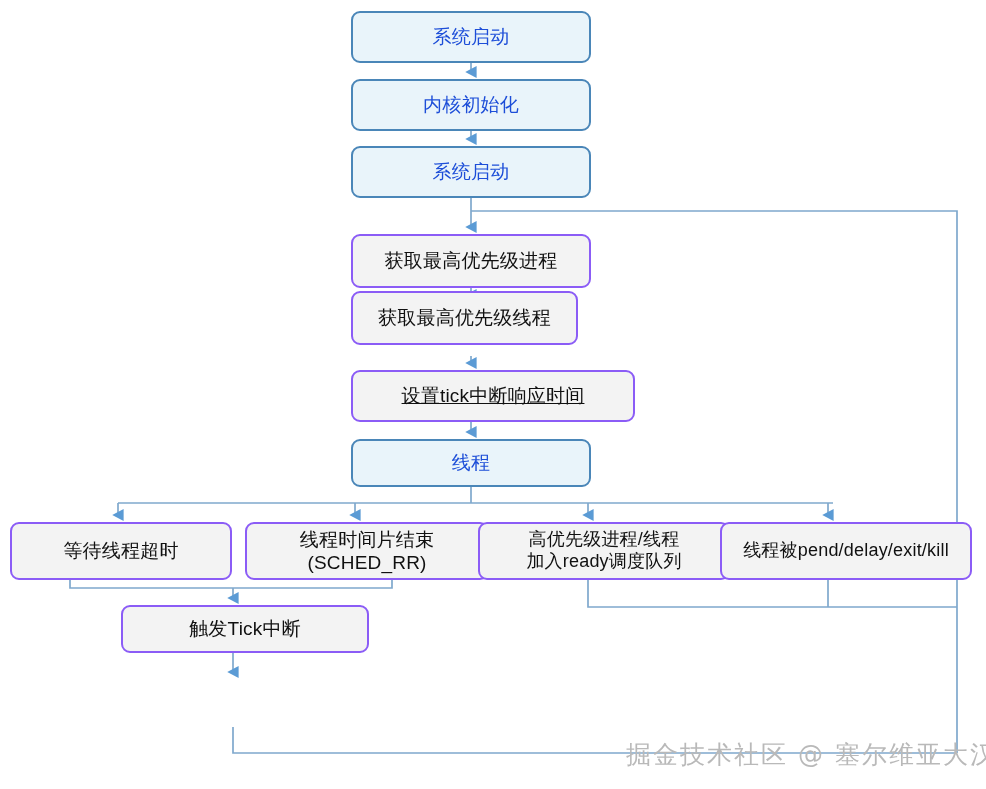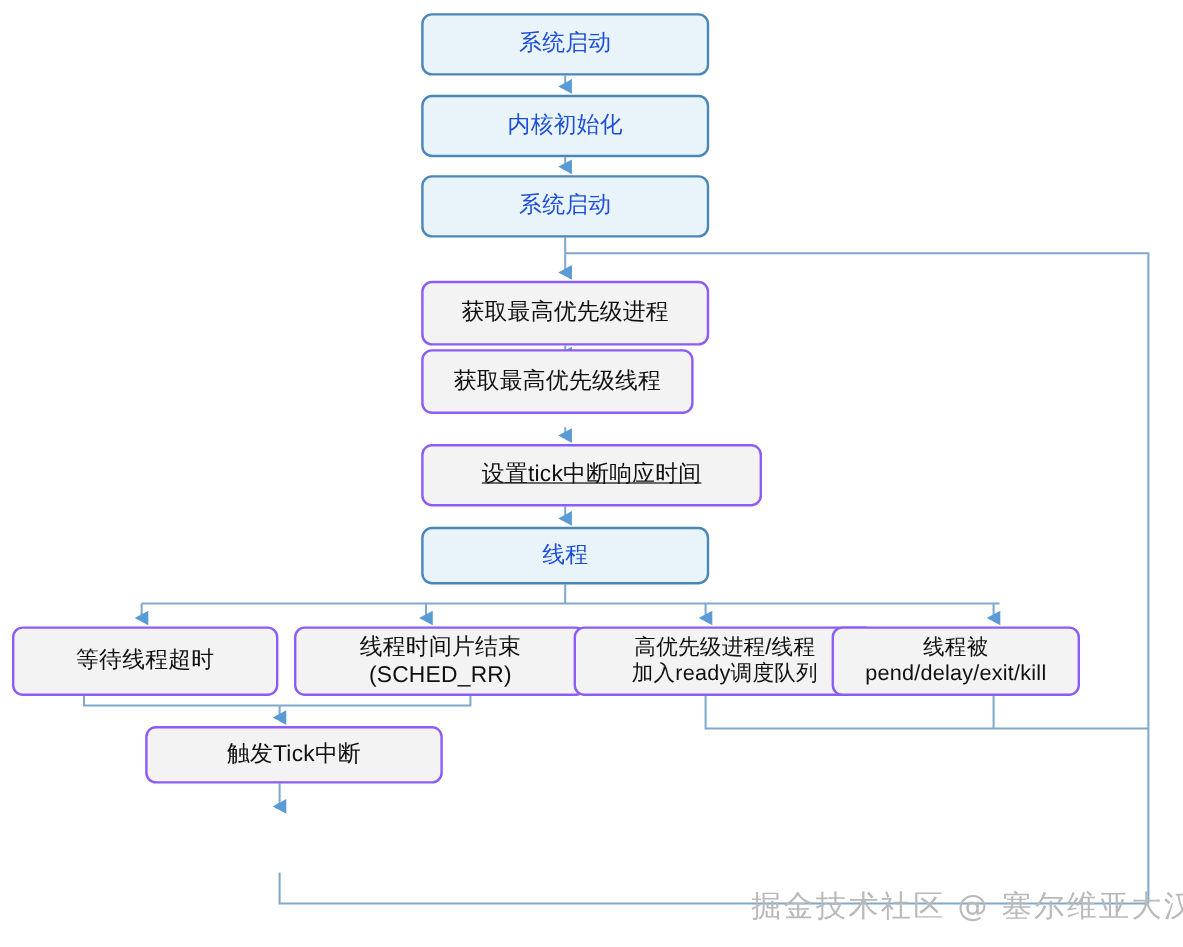--- a/index.html
+++ b/index.html
@@ -119,20 +119,20 @@
   <div class="node gray" style="left:10px; top:522px; width:222px; height:58px;">等待线程超时</div>
 
   <div class="node blue" style="left:351px; top:439px; width:240px; height:48px;">线程</div>
 
   <div class="node gray" style="left:245px; top:522px; width:244px; height:58px;">线程时间片结束
 (SCHED_RR)</div>
 
   <div class="node gray" style="left:478px; top:522px; width:252px; height:58px; font-size:18px;">高优先级进程/线程
 加入ready调度队列</div>
 
-  <div class="node gray" style="left:693px; top:522px; width:207px; height:58px; font-size:18px;">线程被pend/delay/exit/kill</div>
+  <div class="node gray" style="left:720px; top:522px; width:252px; height:58px; font-size:18px;">线程被pend/delay/exit/kill</div>
 
   <div class="node gray" style="left:121px; top:605px; width:248px; height:48px;">触发Tick中断</div>
 
 
   <div class="watermark" style="left:626px; top:738px;">掘金技术社区 @ 塞尔维亚大汉</div>
 
 </div>
 
 </body></html>

